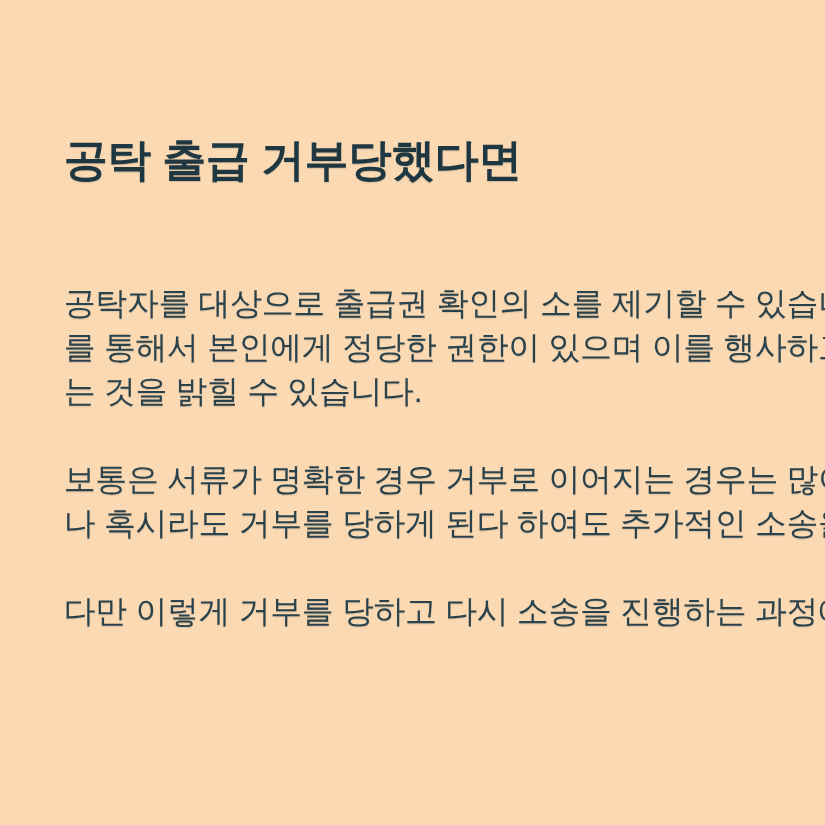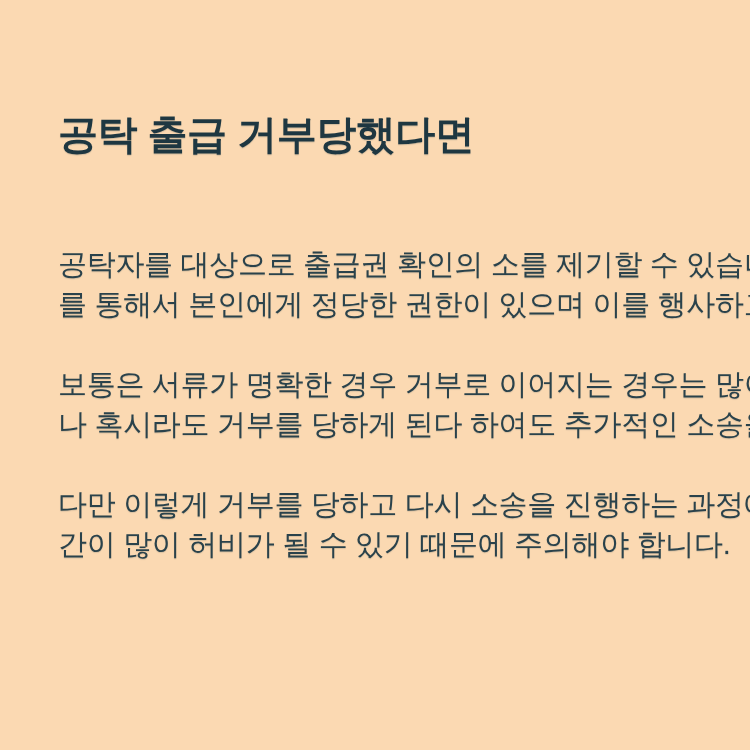--- a/index.html
+++ b/index.html
@@ -13,21 +13,21 @@
     overflow: hidden;
     font-family: "Liberation Sans", "DejaVu Sans", sans-serif;
   }
   .card {
     box-sizing: border-box;
     width: 750px;
     height: 750px;
     padding: 108px 58px 0 58px;
   }
   .title {
-    margin: 0 0 84px 0;
+    margin: 12px 0 84px 0;
     font-size: 40px;
     line-height: 52px;
     font-weight: 800;
     letter-spacing: -0.5px;
     color: #1E3741;
     text-shadow: 0 1px 1px rgba(30, 55, 65, 0.18);
   }
   .paragraph {
     margin: 0 0 40px 0;
     font-size: 29px;
@@ -48,25 +48,25 @@
 </head>
 <body>
 
 <main class="card">
   <h1 class="title">공탁 출급 거부당했다면</h1>
 
   <section>
     <p class="paragraph">
       <span class="line">공탁자를 대상으로 출급권 확인의 소를 제기할 수 있습니다. 이</span>
       <span class="line">를 통해서 본인에게 정당한 권한이 있으며 이를 행사하고 있다</span>
+      <span class="line">는 것을 밝힐 수 있습니다.</span>
     </p>
 
     <p class="paragraph">
       <span class="line">보통은 서류가 명확한 경우 거부로 이어지는 경우는 많이 없으</span>
       <span class="line">나 혹시라도 거부를 당하게 된다 하여도 추가적인 소송을 통해</span>
     </p>
 
     <p class="paragraph">
       <span class="line">다만 이렇게 거부를 당하고 다시 소송을 진행하는 과정에서 시</span>
-      <span class="line">간이 많이 허비가 될 수 있기 때문에 주의해야 합니다.</span>
     </p>
   </section>
 </main>
 
 </body></html>

